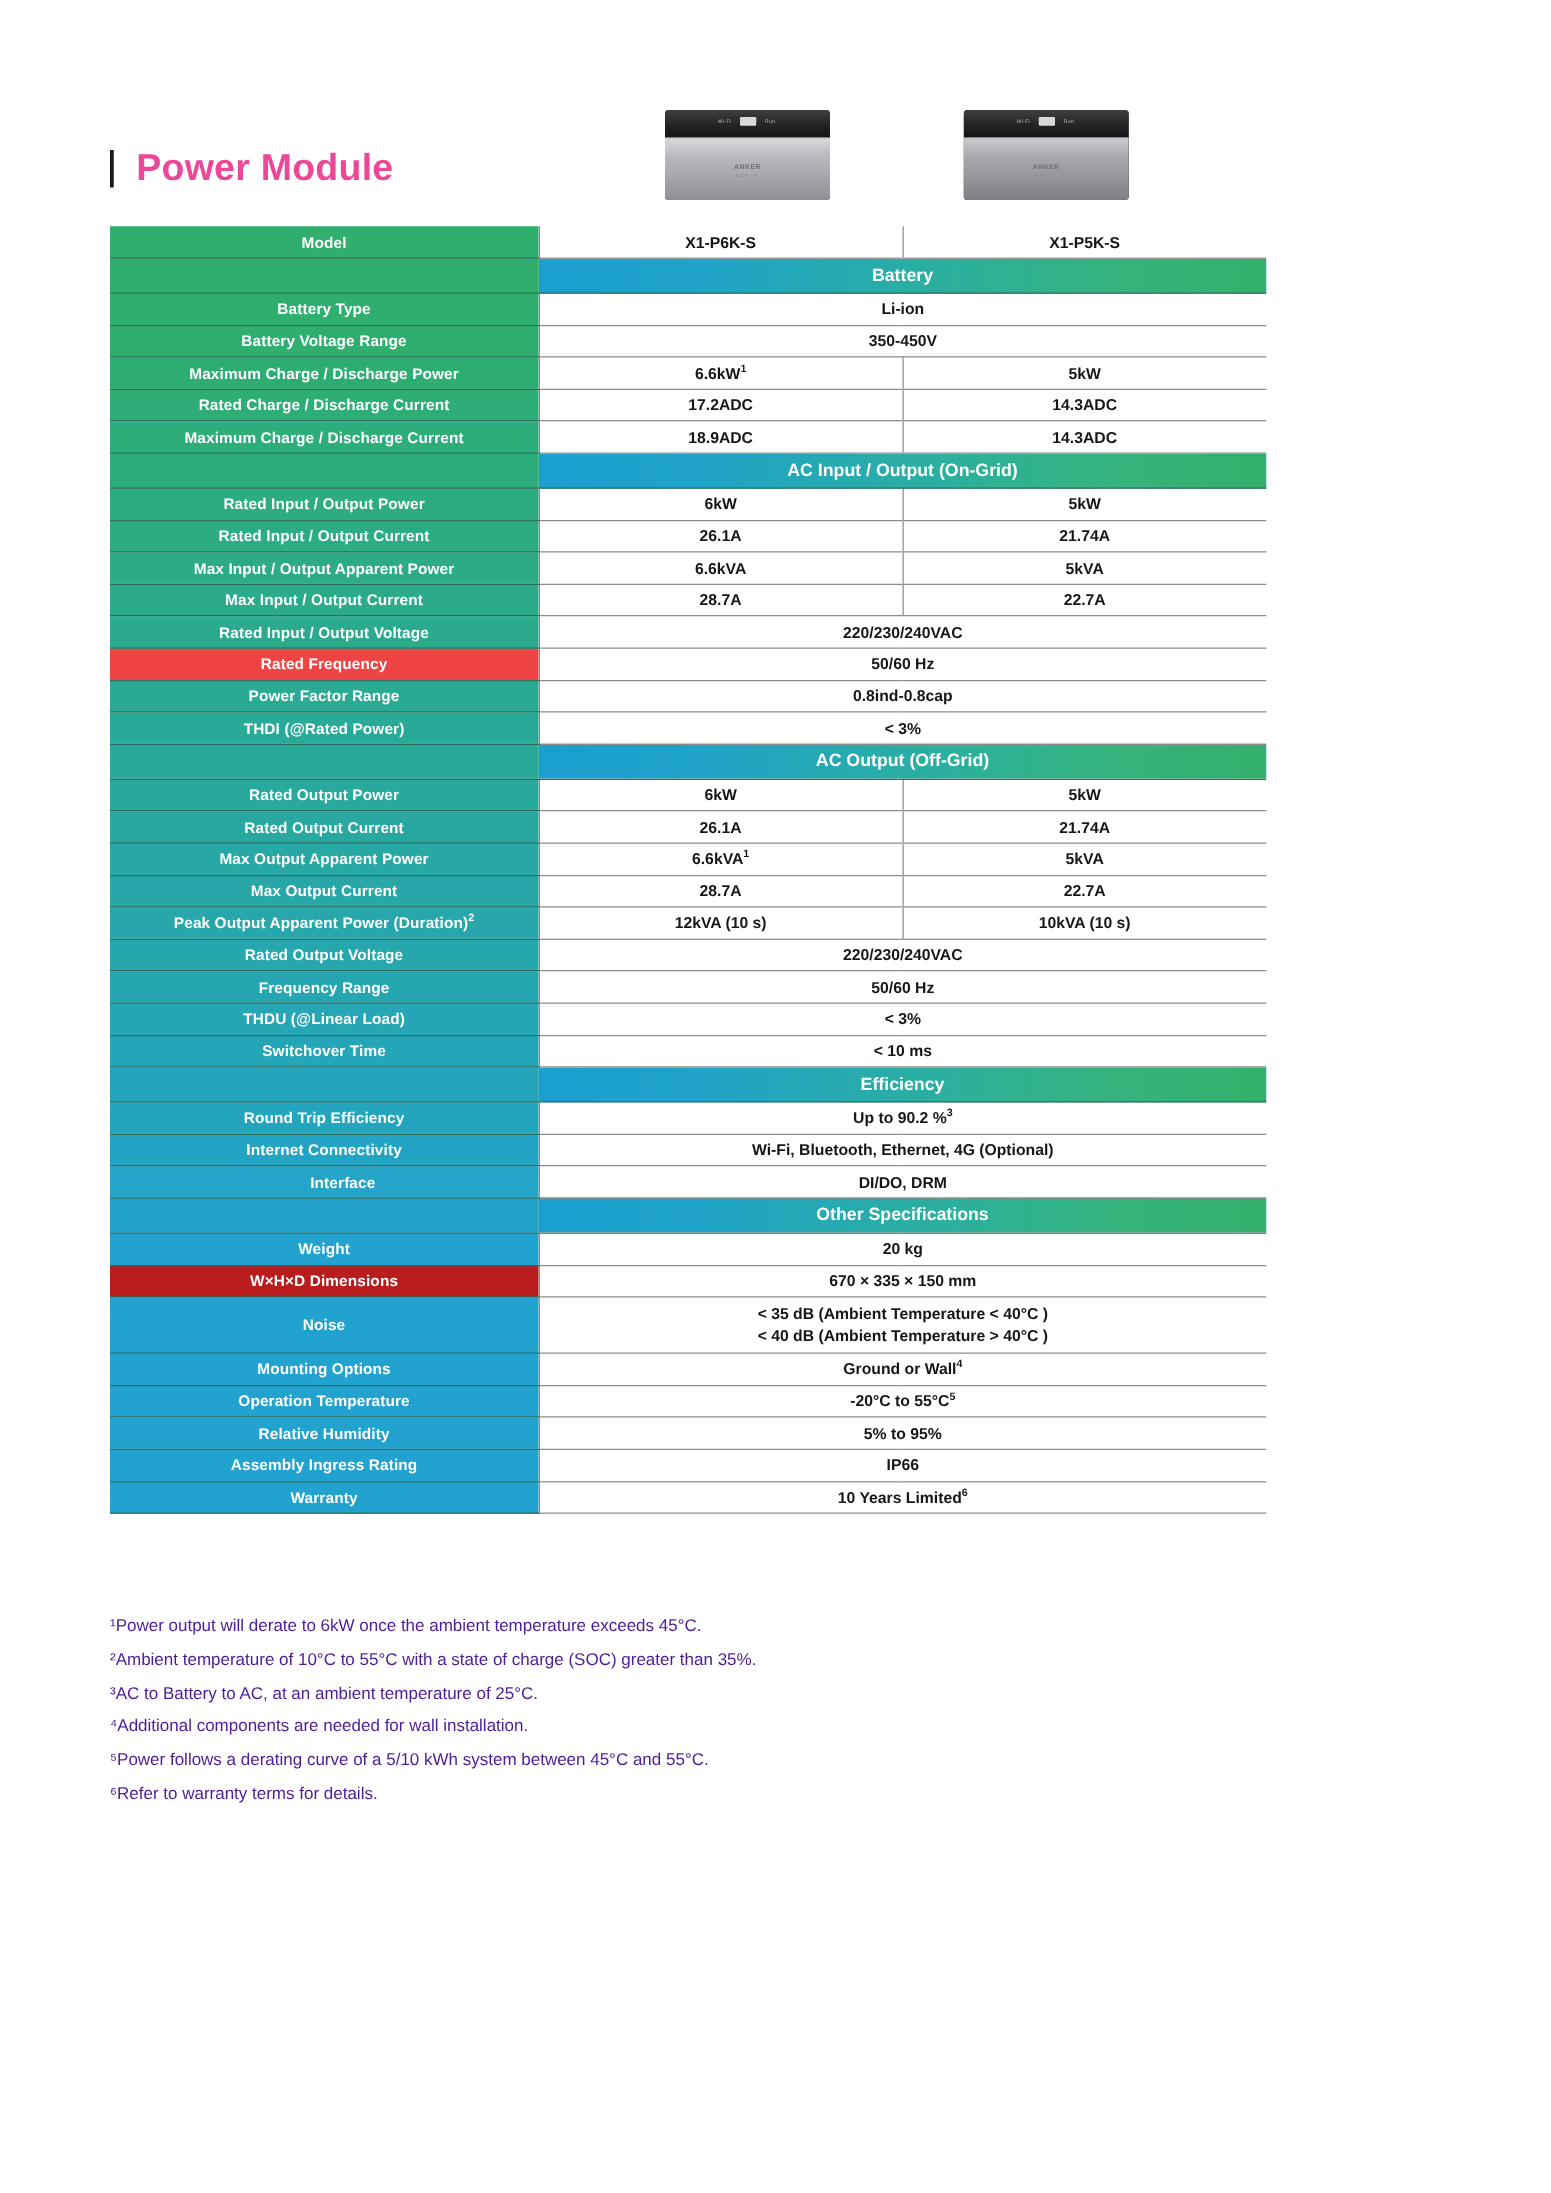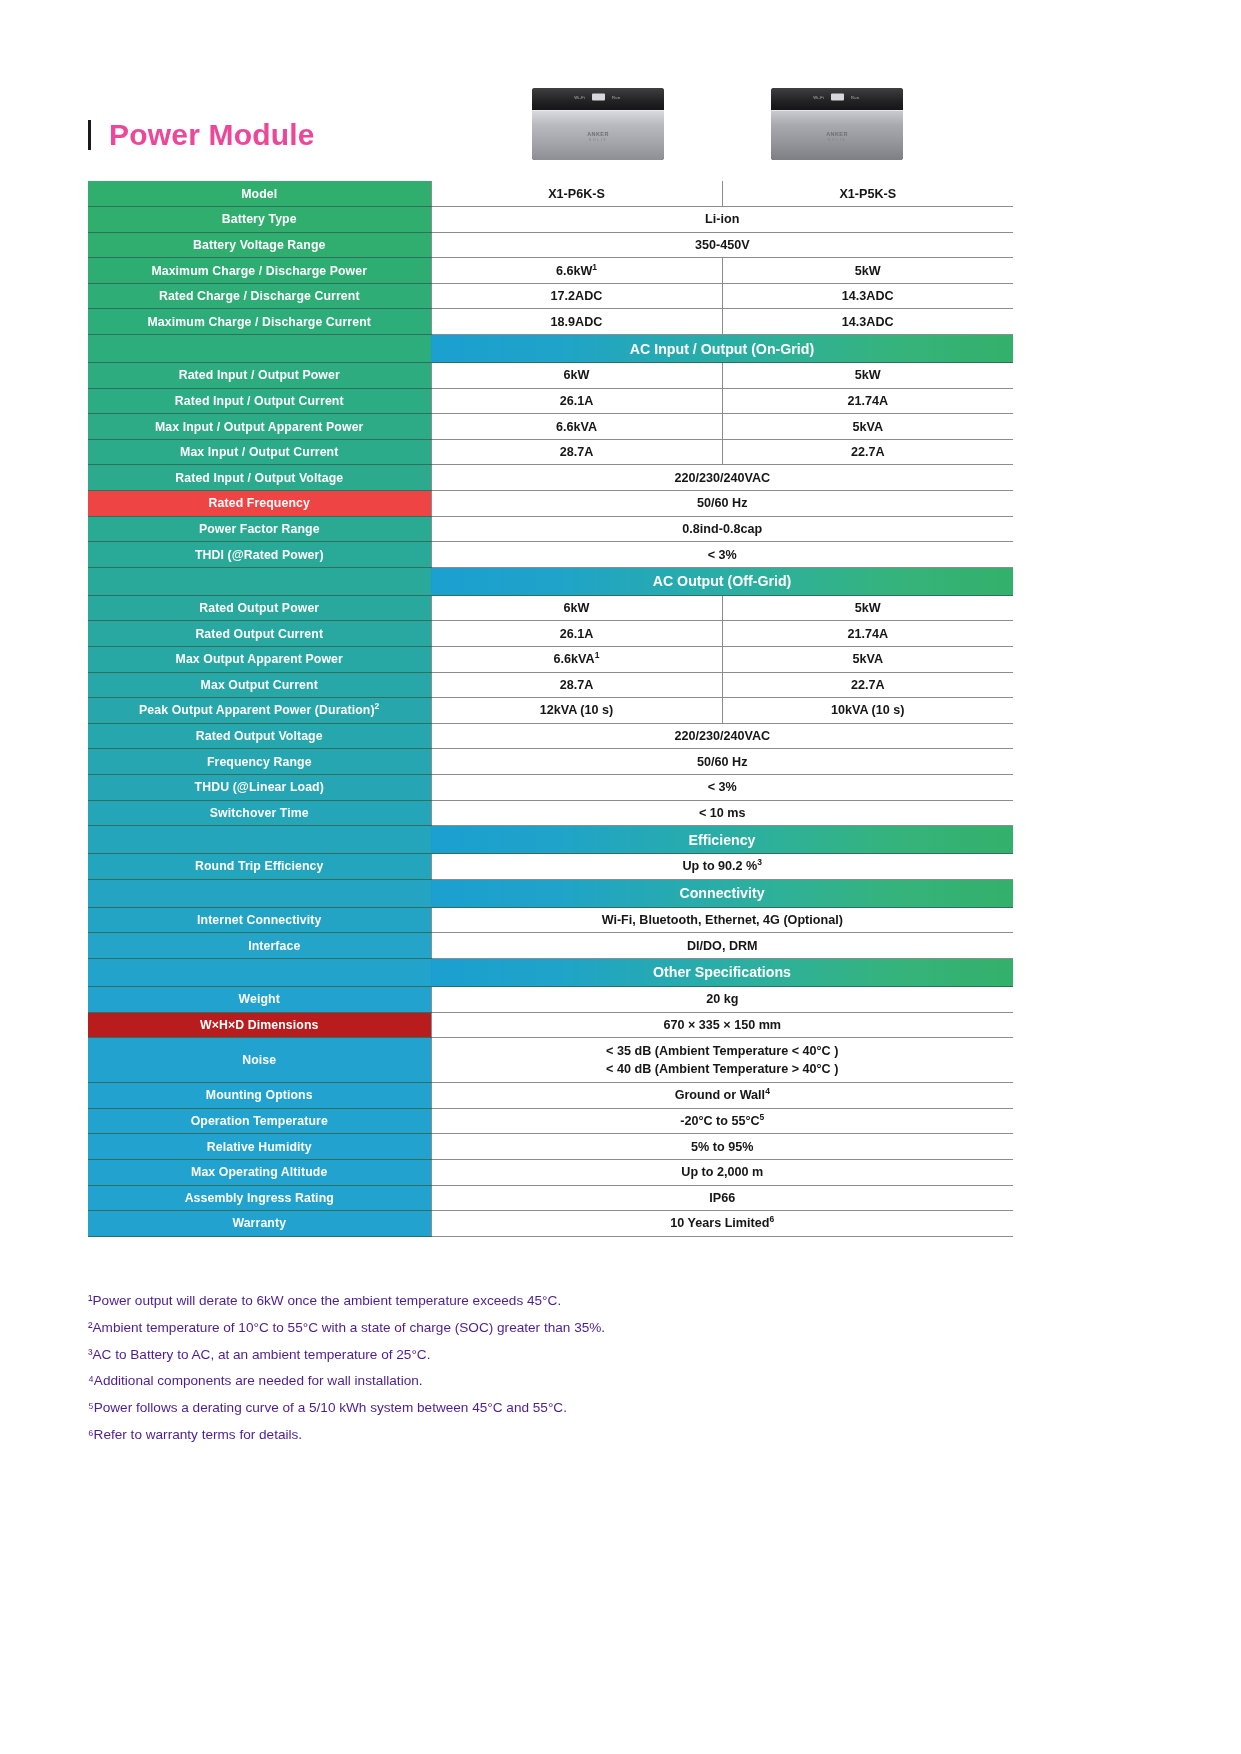--- a/index.html
+++ b/index.html
@@ -238,20 +238,24 @@
     <col class="c-label">
       <col class="c-a">
       <col class="c-b">
   </colgroup>
   <tbody id="spec-body">
       <tr>
         <td class="lbl" style="background: rgb(47, 174, 109);">Model</td>
         <td class="val">X1-P6K-S</td>
         <td class="val">X1-P5K-S</td>
       </tr>
+      <tr class="section-row">
+        <td class="lbl" style="background: rgb(47, 174, 109);"></td>
+        <td class="section-banner" colspan="2">Battery</td>
+      </tr>
       <tr>
         <td class="lbl" style="background: rgb(47, 174, 109);">Battery Type</td>
         <td class="val" colspan="2">Li-ion</td>
       </tr>
       <tr>
         <td class="lbl" style="background: rgb(47, 174, 111);">Battery Voltage Range</td>
         <td class="val" colspan="2">350-450V</td>
       </tr>
       <tr>
         <td class="lbl" style="background: rgb(46, 173, 114);">Maximum Charge / Discharge Power</td>
@@ -354,24 +358,20 @@
         <td class="val" colspan="2">&lt; 10 ms</td>
       </tr>
       <tr class="section-row">
         <td class="lbl" style="background: rgb(37, 165, 187);"></td>
         <td class="section-banner" colspan="2">Efficiency</td>
       </tr>
       <tr>
         <td class="lbl" style="background: rgb(36, 165, 190);">Round Trip Efficiency</td>
         <td class="val" colspan="2">Up to 90.2 %<span class="sup">3</span></td>
       </tr>
-      <tr class="section-row">
-        <td class="lbl" style="background: rgb(36, 164, 194);"></td>
-        <td class="section-banner" colspan="2">Connectivity</td>
-      </tr>
       <tr>
         <td class="lbl" style="background: rgb(35, 164, 197);">Internet Connectivity</td>
         <td class="val" colspan="2">Wi-Fi, Bluetooth, Ethernet, 4G (Optional)</td>
       </tr>
       <tr>
         <td class="lbl" style="background: rgb(35, 164, 200); padding-left: 36px;">Interface</td>
         <td class="val" colspan="2">DI/DO, DRM</td>
       </tr>
       <tr class="section-row">
         <td class="lbl" style="background: rgb(34, 163, 204);"></td>
@@ -393,24 +393,20 @@
         <td class="lbl" style="background: rgb(34, 163, 207);">Mounting Options</td>
         <td class="val" colspan="2">Ground or Wall<span class="sup">4</span></td>
       </tr>
       <tr>
         <td class="lbl" style="background: rgb(34, 163, 207);">Operation Temperature</td>
         <td class="val" colspan="2">-20°C to 55°C<span class="sup">5</span></td>
       </tr>
       <tr>
         <td class="lbl" style="background: rgb(34, 163, 207);">Relative Humidity</td>
         <td class="val" colspan="2">5% to 95%</td>
-      </tr>
-      <tr>
-        <td class="lbl" style="background: rgb(34, 163, 207);">Max Operating Altitude</td>
-        <td class="val" colspan="2">Up to 2,000 m</td>
       </tr>
       <tr>
         <td class="lbl" style="background: rgb(34, 163, 207);">Assembly Ingress Rating</td>
         <td class="val" colspan="2">IP66</td>
       </tr>
       <tr>
         <td class="lbl" style="background: rgb(34, 163, 207);">Warranty</td>
         <td class="val" colspan="2">10 Years Limited<span class="sup">6</span></td>
       </tr>
     </tbody>

